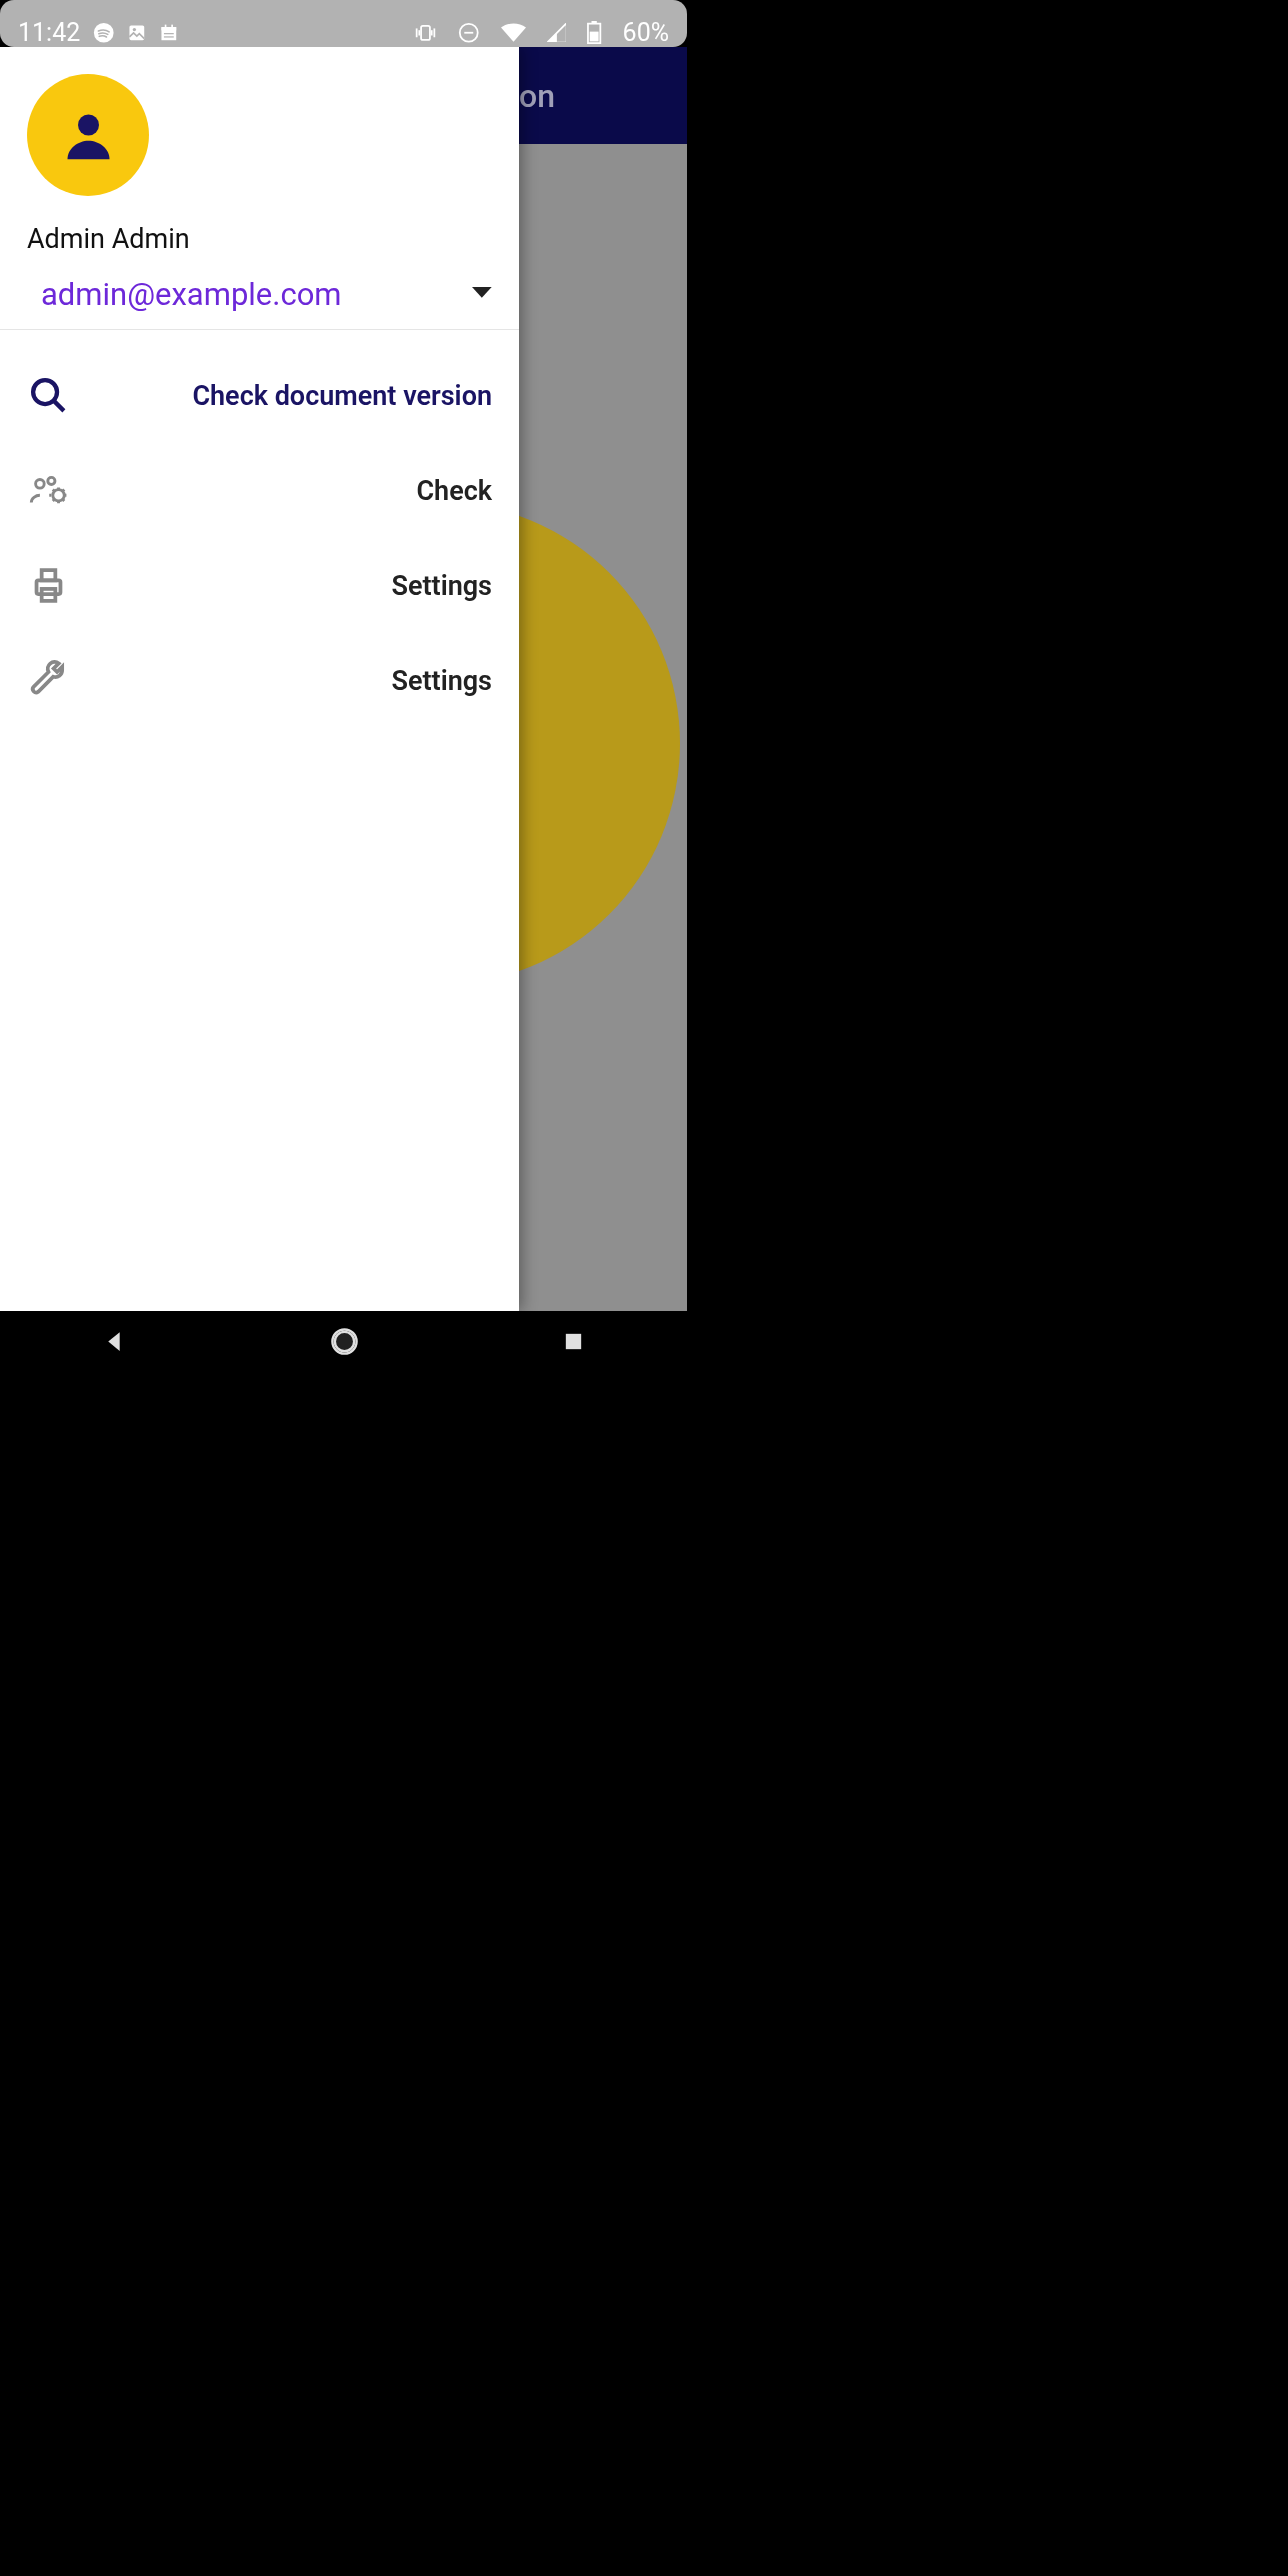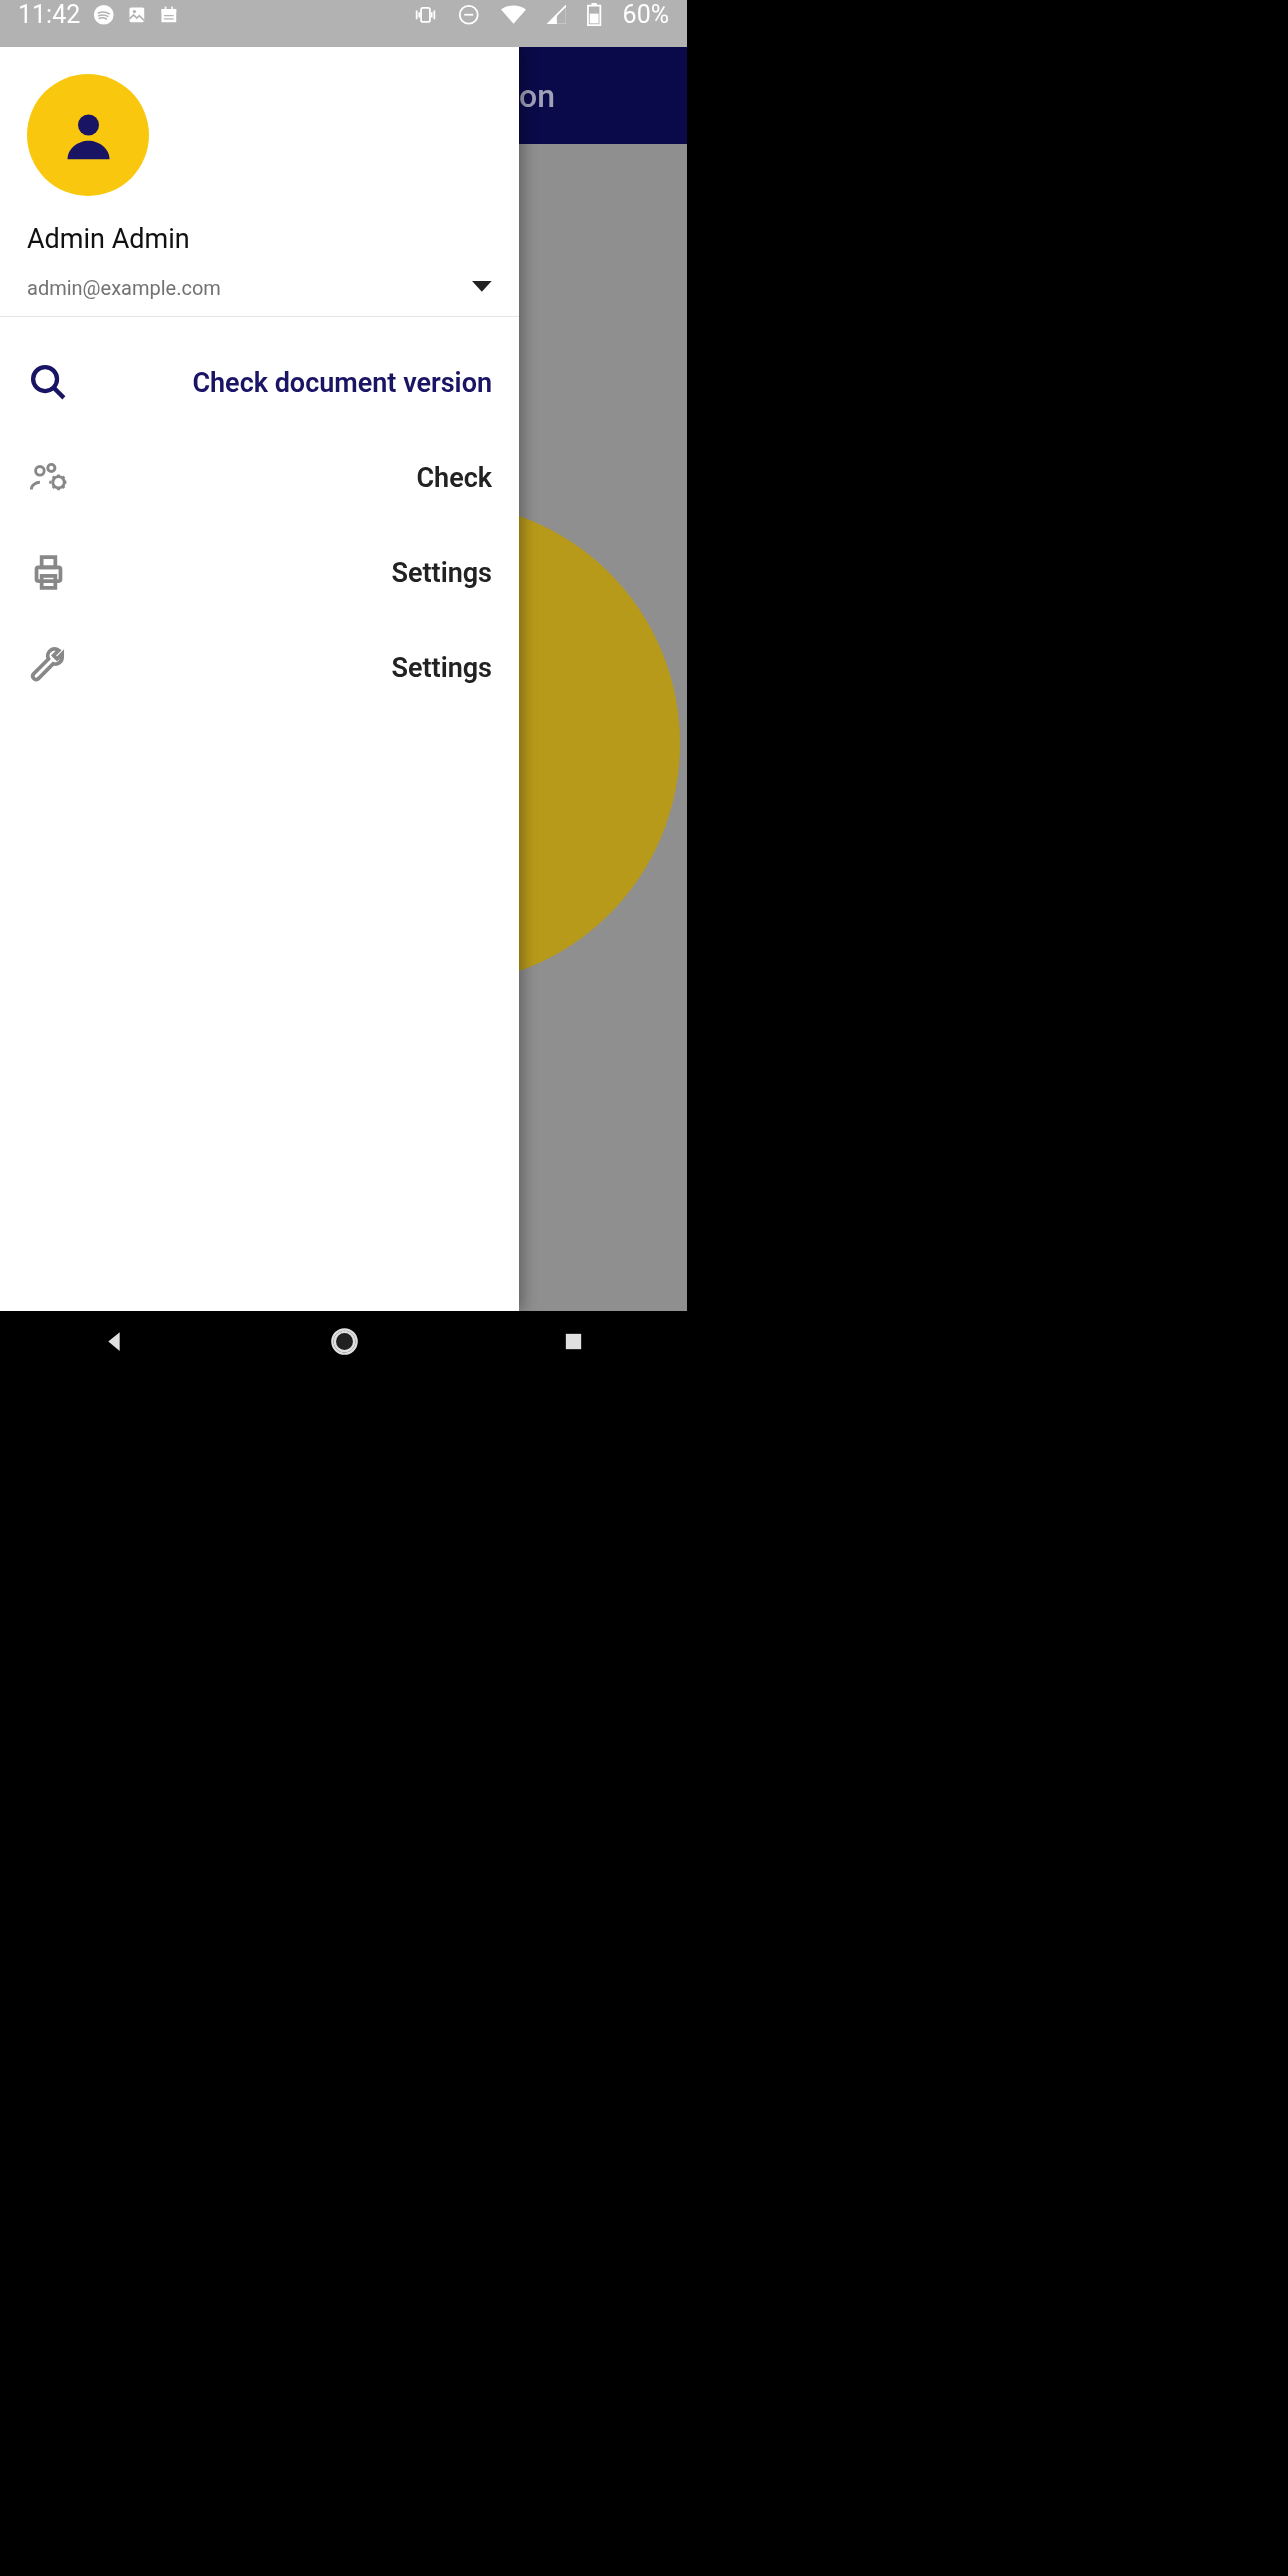--- a/index.html
+++ b/index.html
@@ -12,25 +12,26 @@
       width: 687px;
       height: 1374px;
       position: relative;
       overflow: hidden;
       background: #000;
     }
     .status-bar {
       height: 47px;
       background: #b2b2b2;
       display: flex;
-      align-items: flex-start;
+      align-items: flex-end;
       justify-content: space-between;
       padding: 0 18px;
       color: #fff;
       font-size: 25px;
+      border-radius: 14px;
     }
     .status-left {
       display: flex;
       align-items: center;
       gap: 12.5px;
     }
     .status-right {
       display: flex;
       align-items: center;
       gap: 21px;
@@ -106,22 +107,23 @@
       font-weight: 400;
       color: #111;
       margin-bottom: 21px;
     }
     .user-email-row {
       display: flex;
       align-items: center;
       justify-content: space-between;
     }
     .user-email {
-      font-size: 20px;
-      color: #737373;
+      font-size: 31px;
+      color: #6d28d9;
+      margin-left: 14px;
     }
     .nav-list {
       padding: 18px 0;
     }
     .nav-item {
       display: flex;
       align-items: center;
       height: 95px;
       padding: 0 27px;
       gap: 52px;

